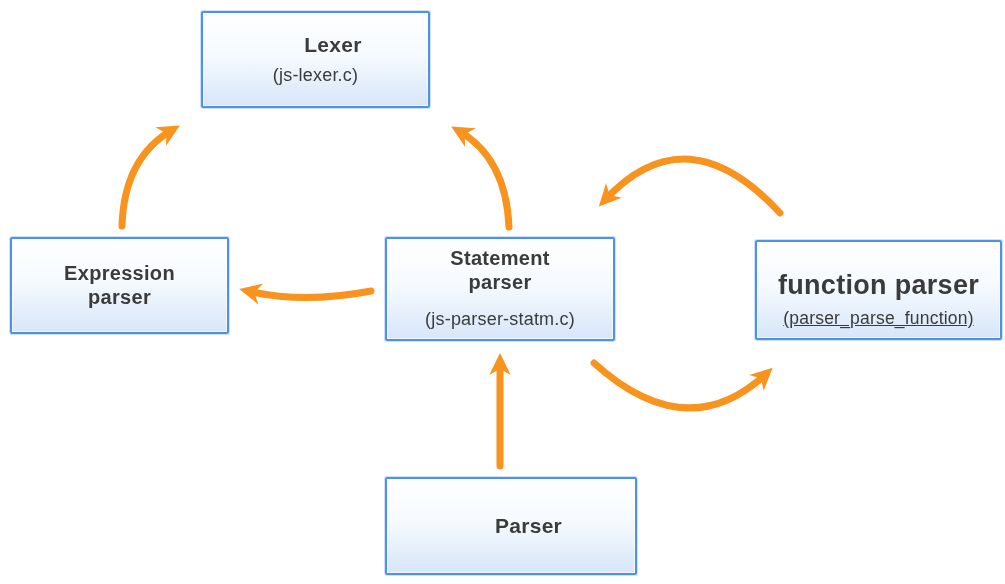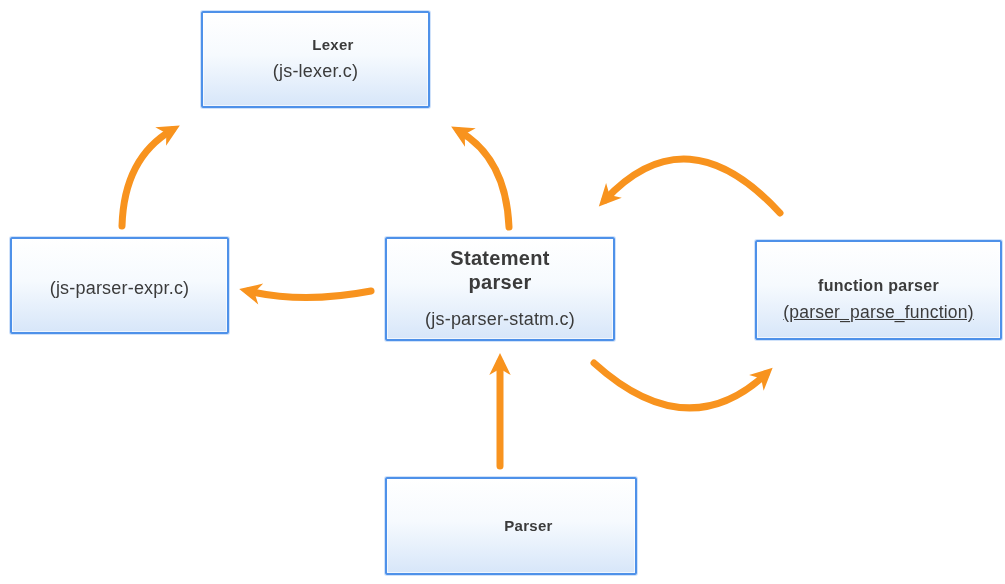--- a/index.html
+++ b/index.html
@@ -52,23 +52,23 @@
   .node--lexer      { left: 201px; top: 11px;  width: 229px; height: 97px; }
   .node--expression { left: 10px;  top: 237px; width: 219px; height: 97px; }
   .node--statement  { left: 385px; top: 237px; width: 230px; height: 104px; gap: 8px; }
   .node--function   { left: 755px; top: 240px; width: 247px; height: 100px; }
   .node--parser     { left: 385px; top: 477px; width: 252px; height: 98px; }
 
   
   .node--expression .node-title,
   .node--statement .node-title { max-width: 140px; }
 
-  .node--function .node-title { font-size: 16px; margin-top: 20px; }
+  .node--function .node-title { font-size: 27px; margin-top: 20px; }
   .node--function .node-subtitle { font-size: 17.5px; text-decoration: underline; }
-  .node--lexer .node-title, .node--parser .node-title { font-size: 15px; margin-left: 35px; }
+  .node--lexer .node-title, .node--parser .node-title { font-size: 21px; margin-left: 35px; }
 </style>
 </head>
 <body>
 
 <div class="canvas">
 
   <svg class="edges" viewBox="0 0 1005 584" xmlns="http://www.w3.org/2000/svg">
     <defs>
       <marker id="ah" viewBox="0 0 10 10" refX="6" refY="5" markerWidth="3.4" markerHeight="3.4" orient="auto">
         <path d="M0.5,0.5 L9.8,5 L0.5,9.5 L3.2,5 z" fill="#F8931E"></path>
@@ -83,21 +83,21 @@
       <path d="M 500 466 L 500 362" marker-end="url(#ah)"></path>
     </g>
   </svg>
 
   <div class="node node--lexer">
     <div class="node-title">Lexer</div>
     <div class="node-subtitle">(js-lexer.c)</div>
   </div>
 
   <div class="node node--expression">
-    <div class="node-subtitle">(js-parser-expr.c)</div>
+    <div class="node-title">Expression parser</div>
   </div>
 
   <div class="node node--statement">
     <div class="node-title">Statement parser</div>
     <div class="node-subtitle">(js-parser-statm.c)</div>
   </div>
 
   <div class="node node--function">
     <div class="node-title">function parser</div>
     <div class="node-subtitle">(parser_parse_function)</div>

